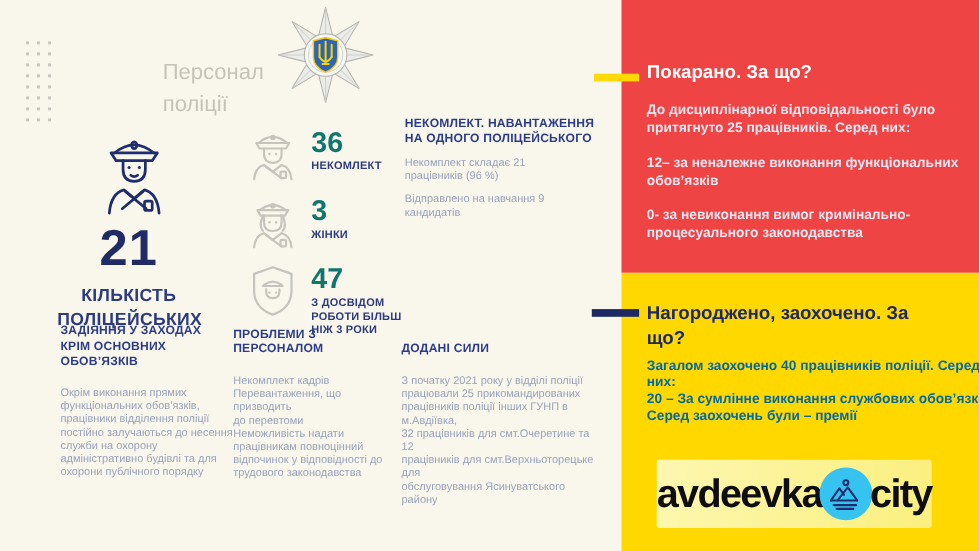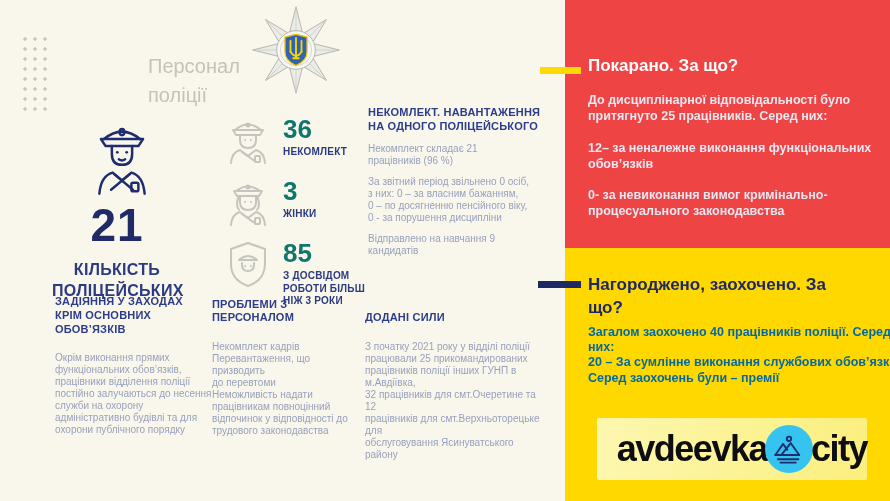--- a/index.html
+++ b/index.html
@@ -74,23 +74,23 @@
   }
   .panel-yellow h2 { font-size:17px; font-weight:700; color:#1d2864; line-height:1.35; margin-bottom:5px; }
   .panel-yellow p { font-size:12.5px; font-weight:600; color:#0369a1; line-height:1.22; }
 
   .dash { position:absolute; height:7px; }
   .dash-yellow { left:540px; top:67px;  width:41px; background:#ffd903; }
   .dash-navy   { left:538px; top:281px; width:43px; background:#1d2864; }
 
   
   .logo-box {
-    position:absolute; left:597px; top:418px; width:270px; height:62px;
+    position:absolute; left:597px; top:418px; width:250px; height:62px;
     background:linear-gradient(100deg,#fdf7b0,#fbef7e);
-    display:flex; align-items:center; justify-content:flex-end; border-radius:2px;
+    display:flex; align-items:center; justify-content:flex-start; border-radius:2px;
   }
   .logo-word { font-size:36px; font-weight:700; color:#0d0d12; letter-spacing:-1.5px; }
   .logo-circle {
     width:48px; height:48px; border-radius:50%; background:#37c3ef;
     display:flex; align-items:center; justify-content:center; margin:0 -2px;
   }
 </style>
 </head>
 <body>
 
@@ -191,36 +191,32 @@
       <g stroke="#c5c5be" stroke-width="2" fill="none" stroke-linecap="round" stroke-linejoin="round">
         <path d="M22,3 L39,9 V24 Q39,40 22,46 Q5,40 5,24 V9 Z"></path>
         <path d="M14,19 Q22,13 30,19"></path>
           <path d="M13,20 H31"></path>
         <path d="M16,23 v2 q0,6 6,6 q6,0 6,-6 v-2"></path>
       </g>
       <circle cx="19" cy="26" r="1.1" fill="#c5c5be"></circle>
         <circle cx="25" cy="26" r="1.1" fill="#c5c5be"></circle>
     </svg>
     <div>
-      <div class="stat-value">85</div>
+      <div class="stat-value">47</div>
       <div class="stat-label pre">З ДОСВІДОМ
 РОБОТИ БІЛЬШ
 НІЖ 3 РОКИ</div>
     </div>
   </div>
 
   <div class="shortage">
     <div class="shortage-title pre">НЕКОМЛЕКТ.  НАВАНТАЖЕННЯ
 НА ОДНОГО  ПОЛІЦЕЙСЬКОГО</div>
     <p class="pre">Некомплект складає 21
 працівників (96 %)</p>
-    <p class="pre">За звітний період звільнено 0 осіб,
-з них: 0 – за власним бажанням,
-0 – по досягненню пенсійного віку,
-0 - за порушення дисципліни</p>
     <p class="pre">Відправлено на навчання 9
 кандидатів</p>
   </div>
 
   <div class="section section-1">
     <div class="section-title pre">ЗАДІЯННЯ У ЗАХОДАХ
 КРІМ ОСНОВНИХ ОБОВ’ЯЗКІВ</div>
     <div class="section-body pre">Окрім виконання прямих
 функціональних обов’язків,
 працівники  відділення поліції

